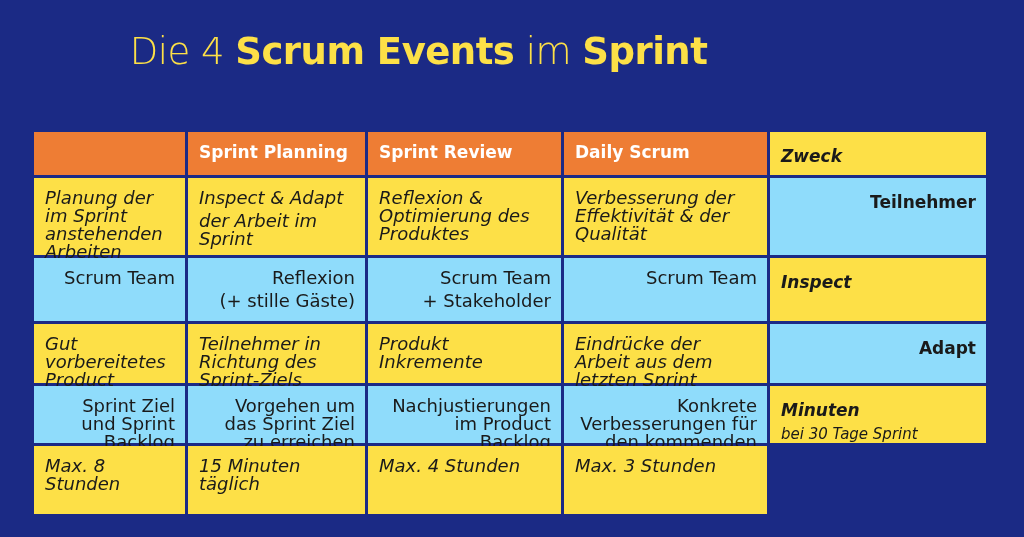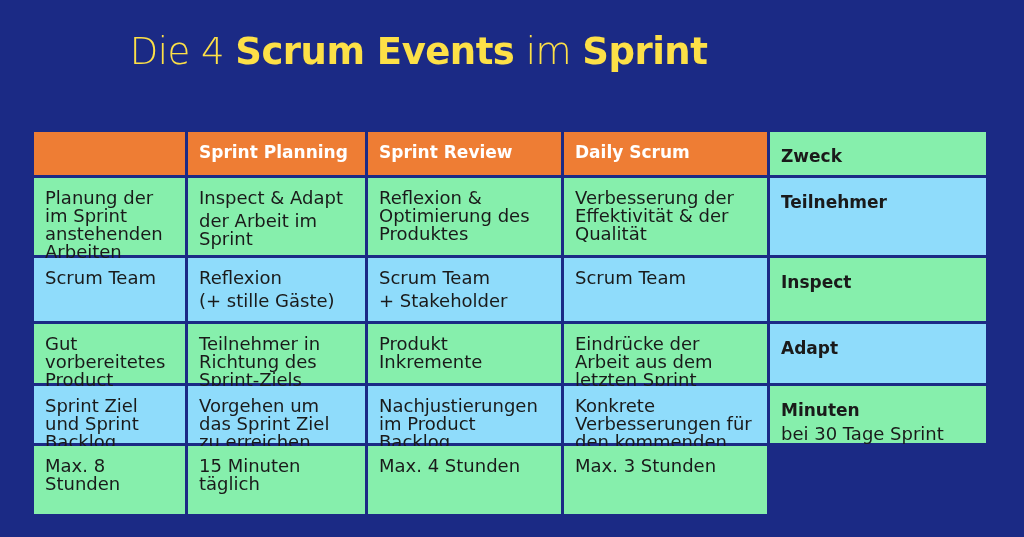--- a/index.html
+++ b/index.html
@@ -21,24 +21,24 @@
     display: grid;
     grid-template-columns: 151px 177px 193px 203px 216px;
     grid-template-rows: 43px 77px 63px 59px 57px 68px;
     column-gap: 3px; row-gap: 3px; margin-top: 20px;
   }
   .cell {
     box-sizing: border-box; padding: 11px 10px 0 11px;
     font-size: 18px; line-height: 18px; color: #1a1a1a;
   }
   .hdr { background: #ee7d34; color: #fff; font-size: 17px; font-weight: bold; padding-top: 11px; }
-  .white { background: #86efac; }
-  .blue { background: #8fdcfb; }
+  .white { background: #fde047; font-style: italic; }
+  .blue { background: #8fdcfb; text-align: right; }
   .rowlabel { font-weight: bold; font-size: 17px; padding-top: 15px; }
-  .sub { display: block; font-weight: normal; font-size: 18px; margin-top: 6px; }
+  .sub { display: block; font-weight: normal; font-size: 15px; margin-top: 6px; }
   .line2gap { display: block; margin-top: 5px; }
 </style>
 </head>
 <body>
 
 <div class="title">
   <span class="light">Die 4 </span><span class="bold">Scrum Events</span><span class="light"> im </span><span class="bold">Sprint</span>
 </div>
 
 <div class="table">

